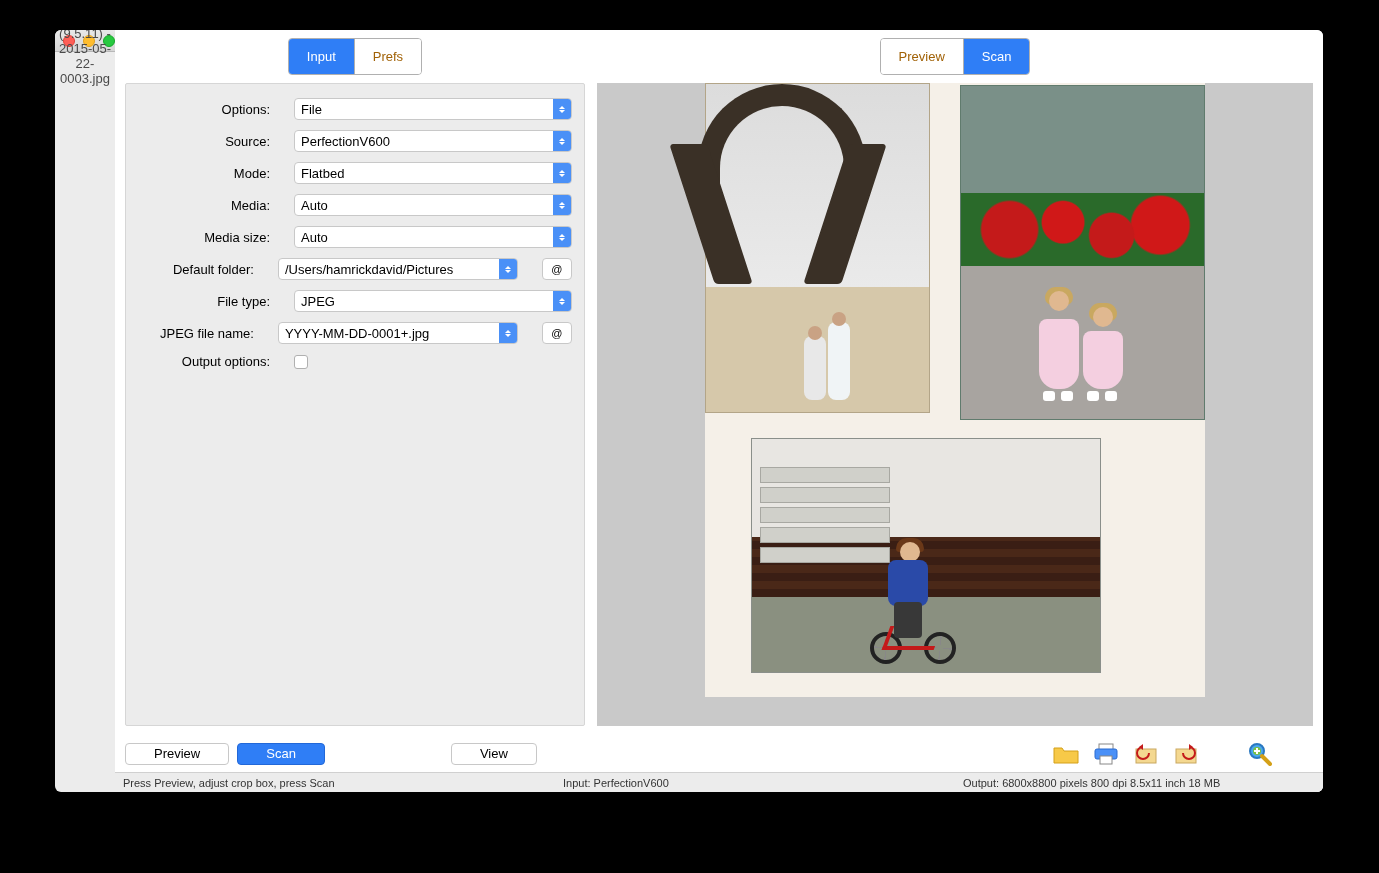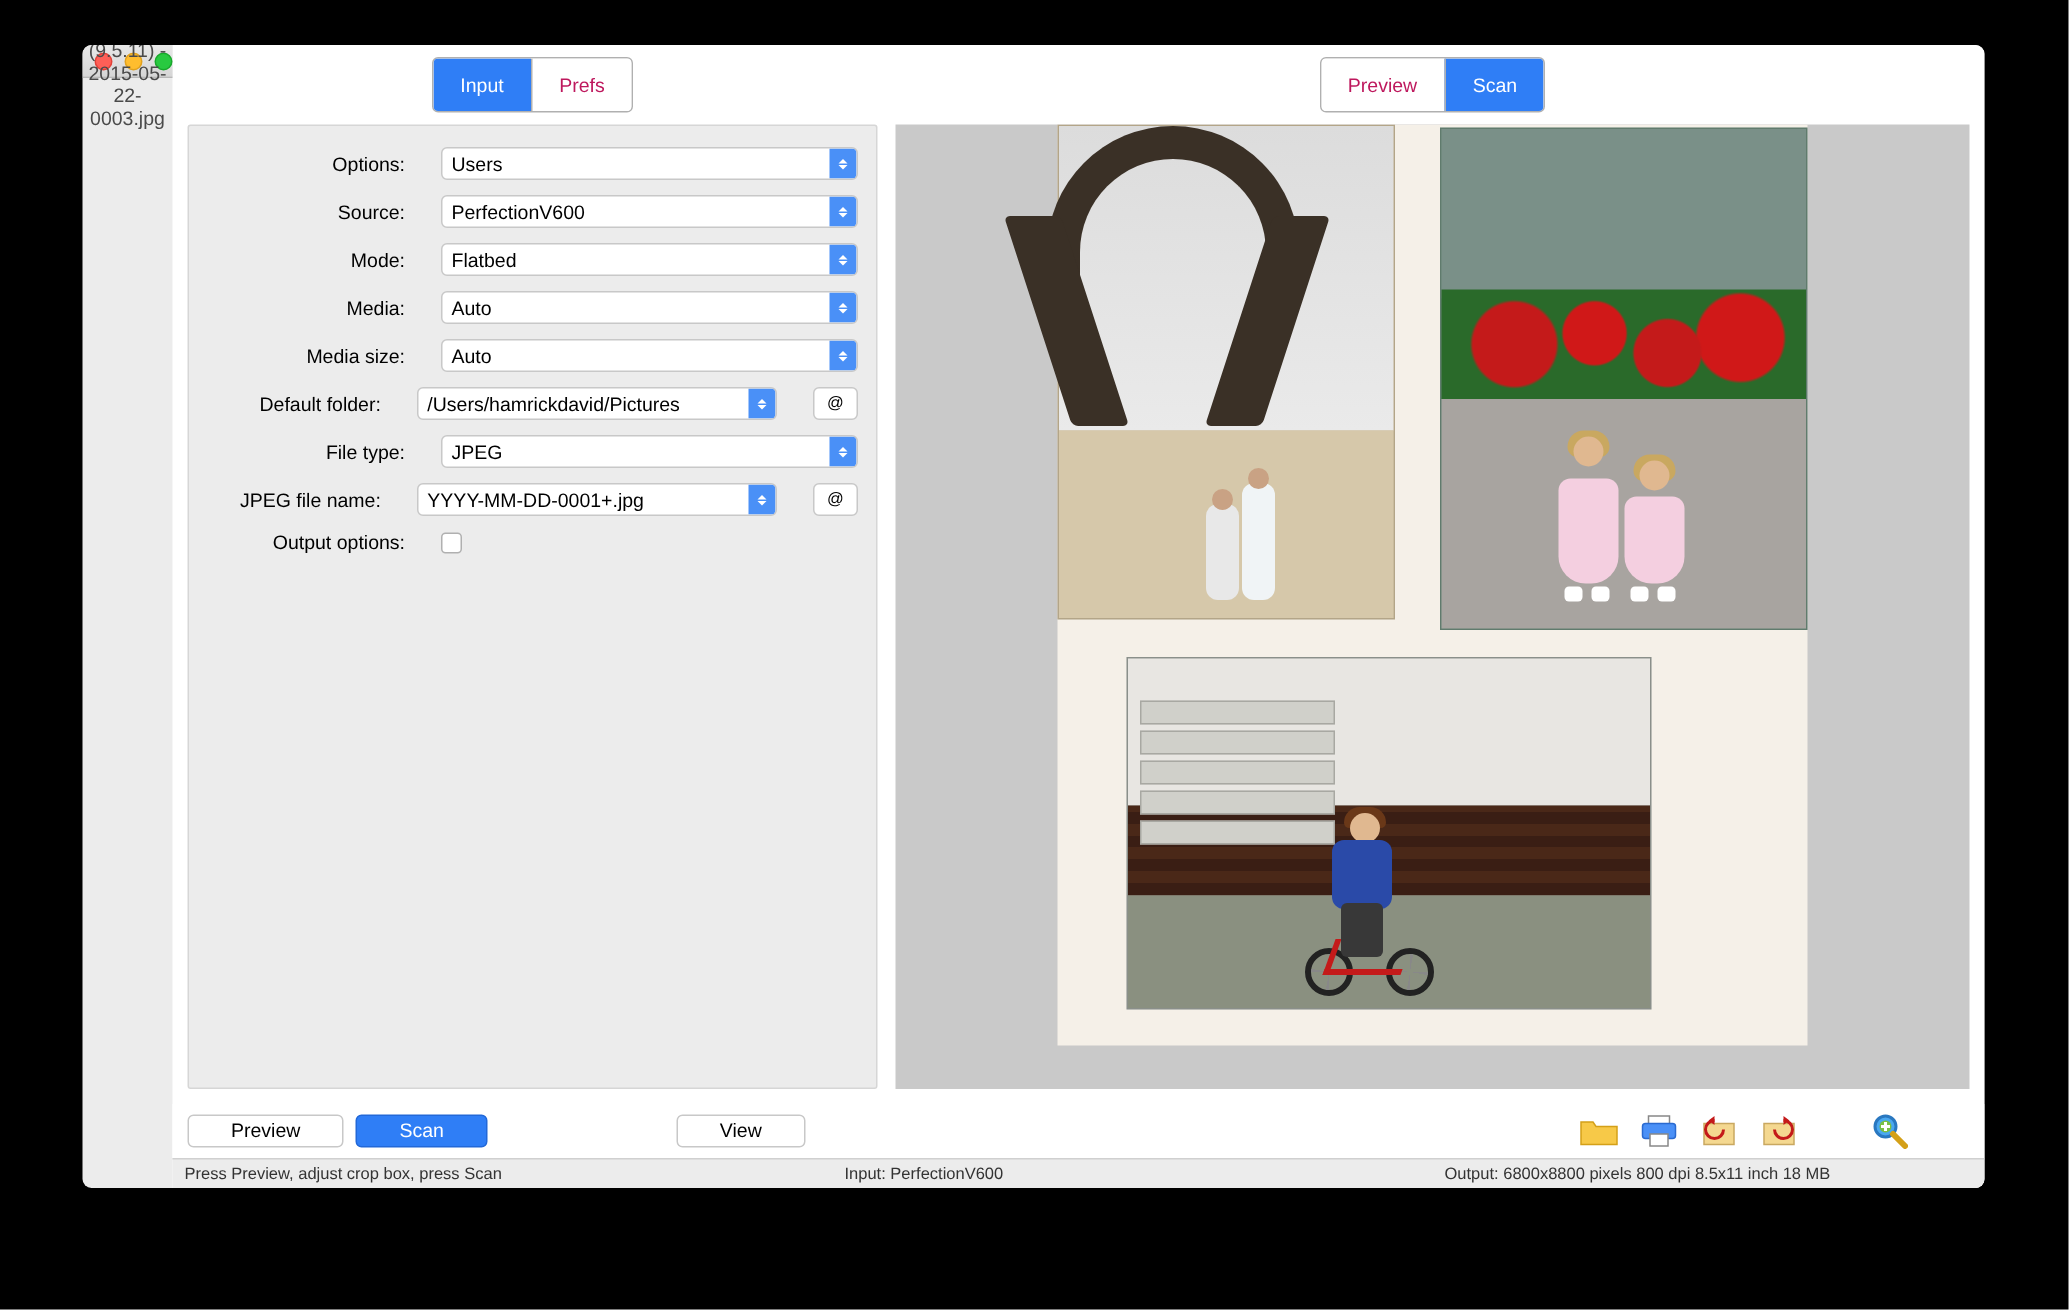--- a/index.html
+++ b/index.html
@@ -78,21 +78,21 @@
     background: #fff;
     height: 37px;
     margin-bottom: 8px;
   }
   .seg-btn {
     padding: 0 18px;
     font-size: 13px;
     line-height: 20px;
     cursor: default;
     background: #fff;
-    color: #be185d;
+    color: #a16207;
     border: none;
   }
   .seg-btn + .seg-btn { border-left: 1px solid #b0b0b0; }
   .seg-btn.active { background: #2f7ef6; color: #fff; }
 
   .left-panel {
     flex: 1;
     width: 100%;
     background: #ececec;
     border: 1px solid #d6d6d6;
@@ -290,21 +290,21 @@
       <div class="left-wrap">
         <div class="seg">
           <button class="seg-btn active">Input</button>
           <button class="seg-btn">Prefs</button>
         </div>
         <div class="left-panel">
 
           <div class="form-row">
             <div class="form-label">Options:</div>
             <div class="select">
-              <span>Users</span>
+              <span>File</span>
               <span class="select-arrow"></span>
             </div>
           </div>
 
           <div class="form-row">
             <div class="form-label">Source:</div>
             <div class="select">
               <span>PerfectionV600</span>
               <span class="select-arrow"></span>
             </div>

